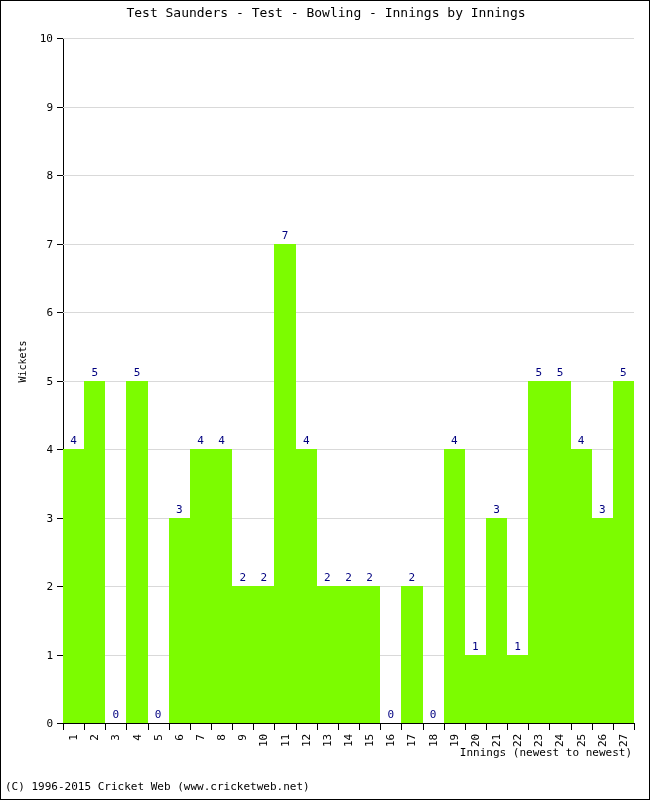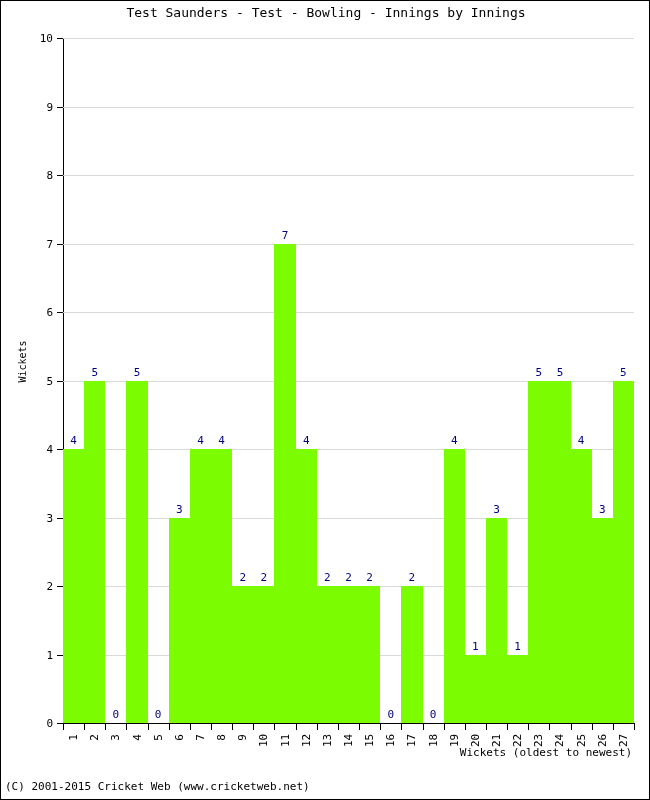--- a/index.html
+++ b/index.html
@@ -302,17 +302,17 @@
       <div class="xlabel" style="left: 468.889px; top: 735px;">20</div>
       <div class="xlabel" style="left: 490.037px; top: 735px;">21</div>
       <div class="xlabel" style="left: 511.185px; top: 735px;">22</div>
       <div class="xlabel" style="left: 532.333px; top: 735px;">23</div>
       <div class="xlabel" style="left: 553.481px; top: 735px;">24</div>
       <div class="xlabel" style="left: 574.63px; top: 735px;">25</div>
       <div class="xlabel" style="left: 595.778px; top: 735px;">26</div>
       <div class="xlabel" style="left: 616.926px; top: 735px;">27</div>
     </div>
 
-  <div id="x-axis-title">Wickets (oldest to newest)</div>
-
-  <div id="footer">(C) 2001-2015 Cricket Web (www.cricketweb.net)</div>
+  <div id="x-axis-title">Innings (newest to newest)</div>
+
+  <div id="footer">(C) 1996-2015 Cricket Web (www.cricketweb.net)</div>
 
 </div>
 
 </body></html>

